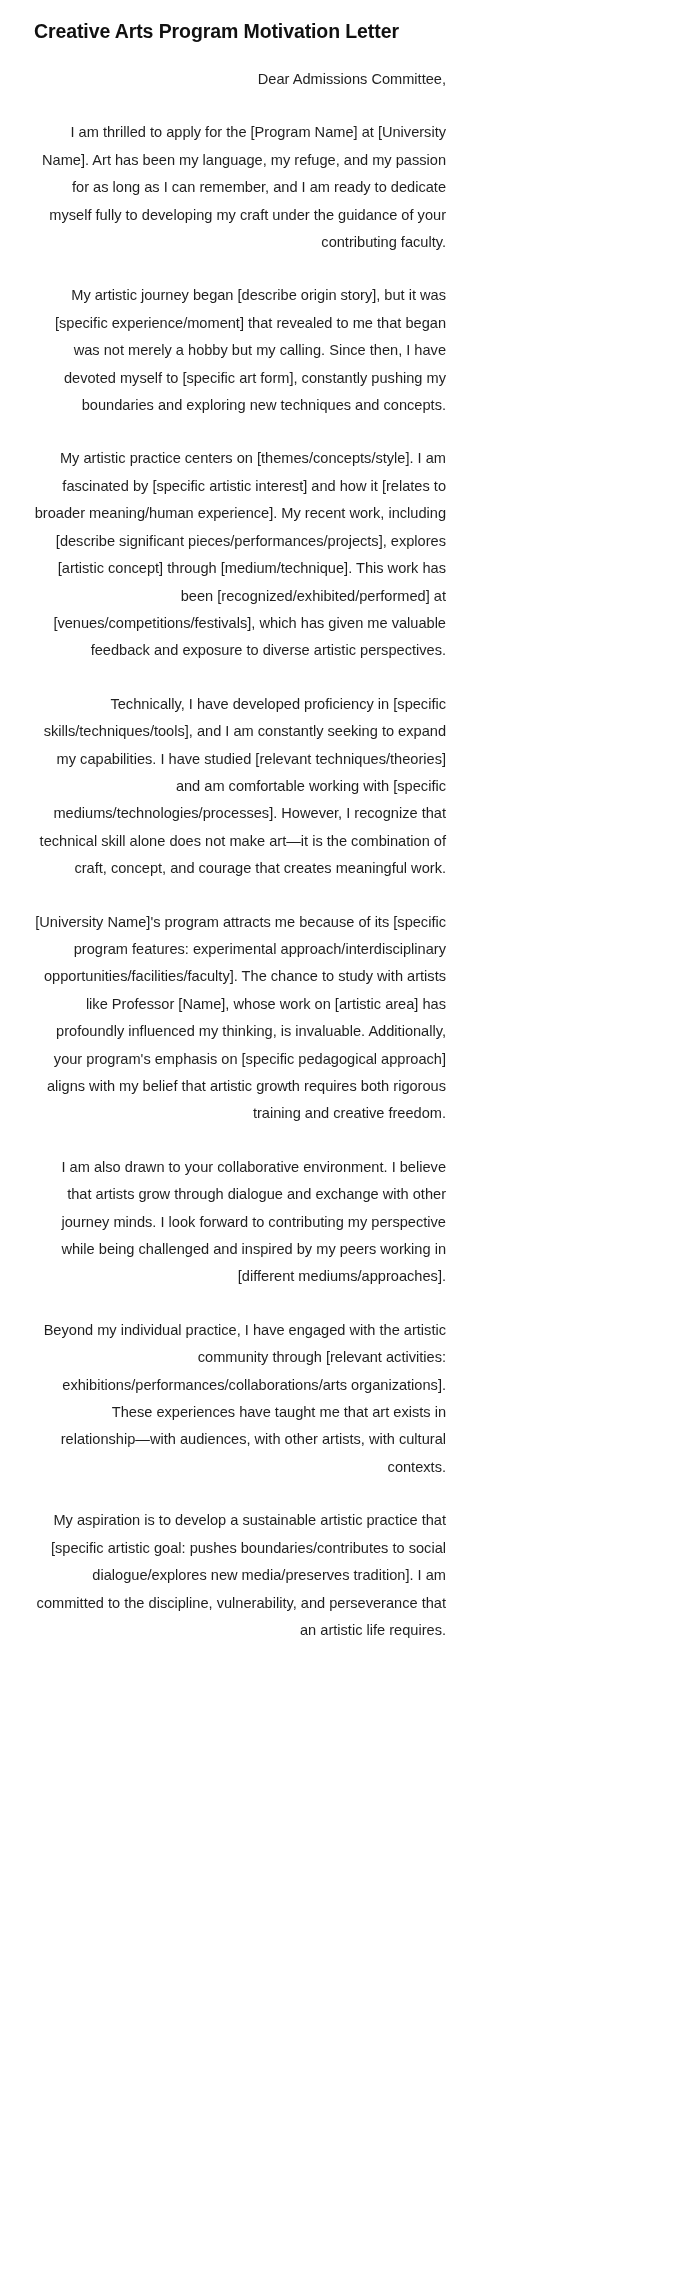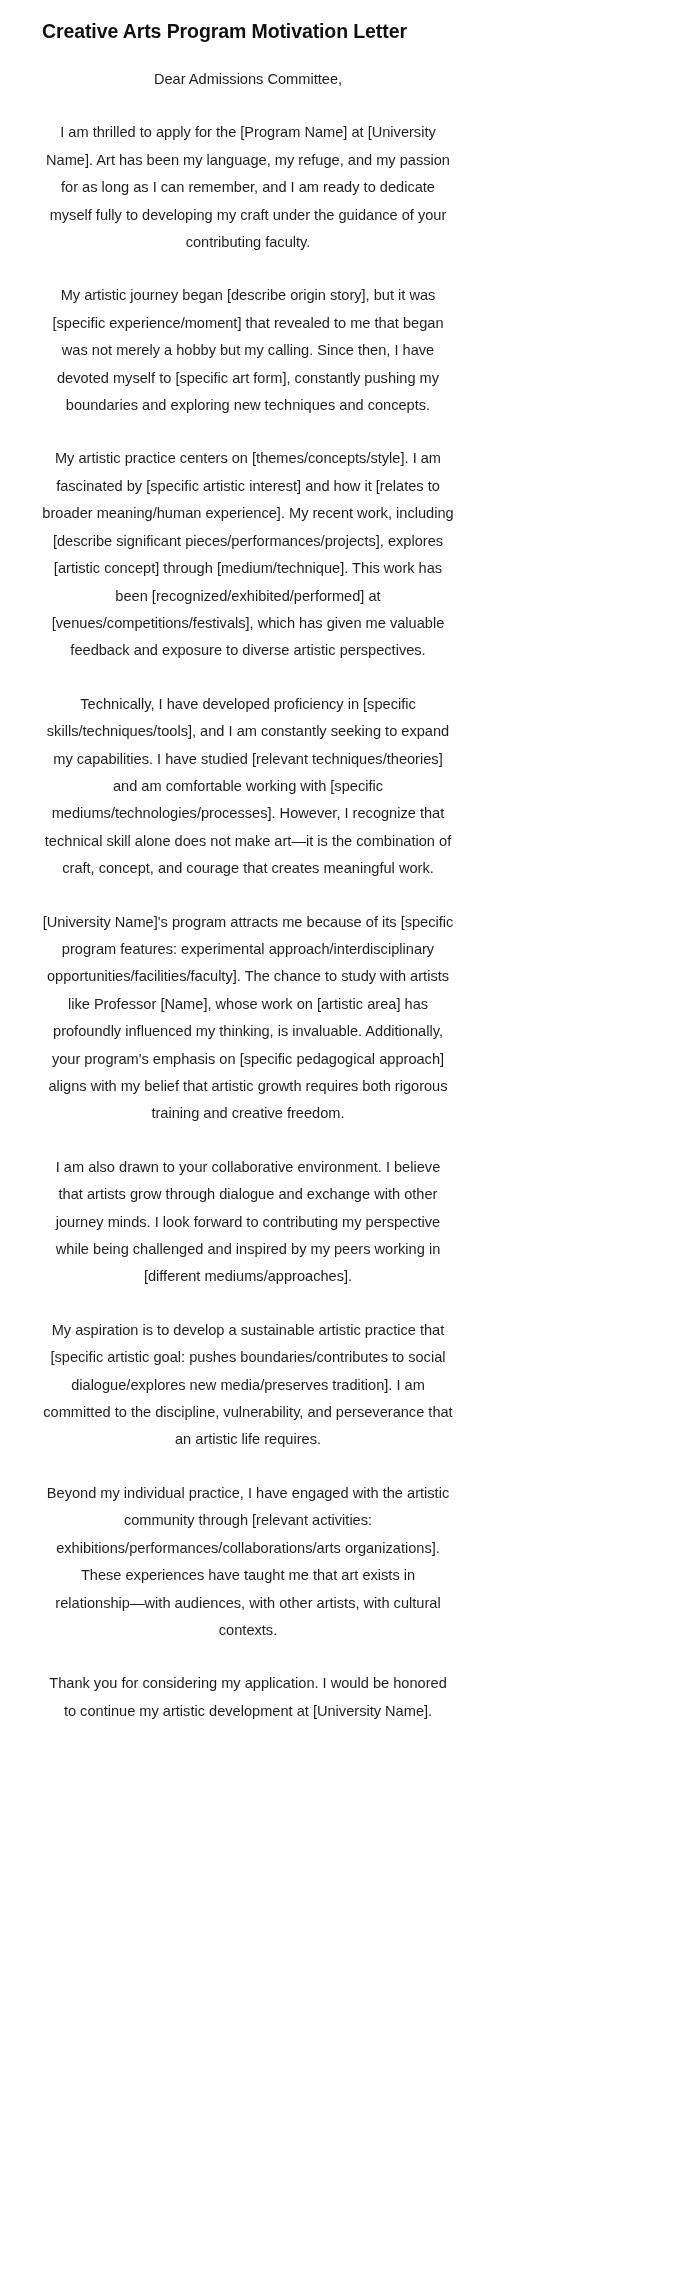--- a/index.html
+++ b/index.html
@@ -10,21 +10,21 @@
   body {
     width: 700px;
     min-height: 2269px;
     font-family: "Liberation Sans", sans-serif;
     color: #1a1a1a;
     -webkit-font-smoothing: antialiased;
   }
   .page {
     width: 700px;
     box-sizing: border-box;
-    padding: 18px 0 0 12px;
+    padding: 18px 0 0 4px;
     background: #ffffff;
   }
   .letter {
     width: 412px;
     margin: 0 0 0 30px;
   }
   h1.doc-title {
     font-size: 19.5px;
     line-height: 26px;
     font-weight: bold;
@@ -32,37 +32,36 @@
     color: #111111;
     margin: 0 0 22px 0;
     white-space: nowrap;
   }
   p.para {
     font-size: 14.6px;
     line-height: 27.4px;
     font-weight: normal;
     color: #1f1f1f;
     margin: 0 0 26px 0;
-    text-align: center;
+    text-align: right;
     word-spacing: 0px;
   }
   p.para.last {
     margin-bottom: 0;
   }
 </style>
 </head>
 <body>
 
 <div class="page">
   <div class="letter">
     <h1 class="doc-title">Creative Arts Program Motivation Letter</h1>
     <p class="para">Dear Admissions Committee,</p>
     <p class="para">I am thrilled to apply for the [Program Name] at [University Name]. Art has been my language, my refuge, and my passion for as long as I can remember, and I am ready to dedicate myself fully to developing my craft under the guidance of your contributing faculty.</p>
     <p class="para">My artistic journey began [describe origin story], but it was [specific experience/moment] that revealed to me that began was not merely a hobby but my calling. Since then, I have devoted myself to [specific art form], constantly pushing my boundaries and exploring new techniques and concepts.</p>
     <p class="para">My artistic practice centers on [themes/concepts/style]. I am fascinated by [specific artistic interest] and how it [relates to broader meaning/human experience]. My recent work, including [describe significant pieces/performances/projects], explores [artistic concept] through [medium/technique]. This work has been [recognized/exhibited/performed] at [venues/competitions/festivals], which has given me valuable feedback and exposure to diverse artistic perspectives.</p>
     <p class="para">Technically, I have developed proficiency in [specific skills/techniques/tools], and I am constantly seeking to expand my capabilities. I have studied [relevant techniques/theories] and am comfortable working with [specific mediums/technologies/processes]. However, I recognize that technical skill alone does not make art—it is the combination of craft, concept, and courage that creates meaningful work.</p>
     <p class="para">[University Name]'s program attracts me because of its [specific program features: experimental approach/interdisciplinary opportunities/facilities/faculty]. The chance to study with artists like Professor [Name], whose work on [artistic area] has profoundly influenced my thinking, is invaluable. Additionally, your program's emphasis on [specific pedagogical approach] aligns with my belief that artistic growth requires both rigorous training and creative freedom.</p>
     <p class="para">I am also drawn to your collaborative environment. I believe that artists grow through dialogue and exchange with other journey minds. I look forward to contributing my perspective while being challenged and inspired by my peers working in [different mediums/approaches].</p>
+    <p class="para">Beyond my individual practice, I have engaged with the artistic community through [relevant activities: exhibitions/performances/collaborations/arts organizations]. These experiences have taught me that art exists in relationship—with audiences, with other artists, with cultural contexts.</p>
     <p class="para">My aspiration is to develop a sustainable artistic practice that [specific artistic goal: pushes boundaries/contributes to social dialogue/explores new media/preserves tradition]. I am committed to the discipline, vulnerability, and perseverance that an artistic life requires.</p>
-    <p class="para">Beyond my individual practice, I have engaged with the artistic community through [relevant activities: exhibitions/performances/collaborations/arts organizations]. These experiences have taught me that art exists in relationship—with audiences, with other artists, with cultural contexts.</p>
-    <p class="para">Thank you for considering my application. I would be honored to continue my artistic development at [University Name].</p>
   </div>
 </div>
 
 </body></html>

